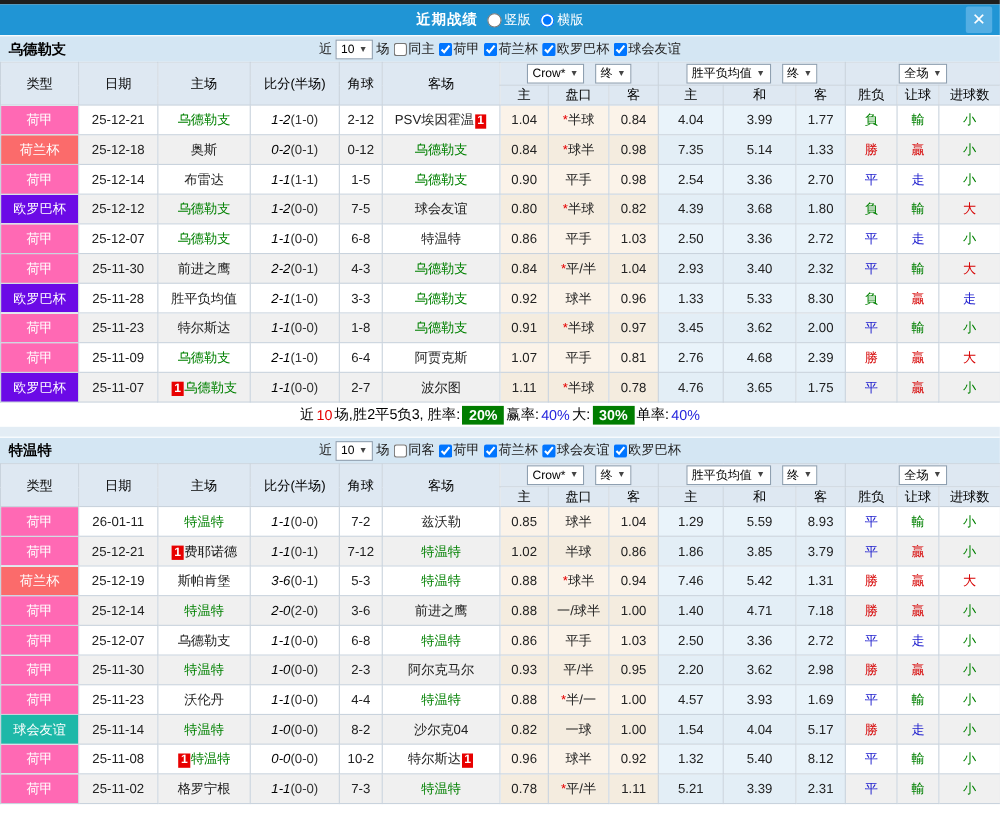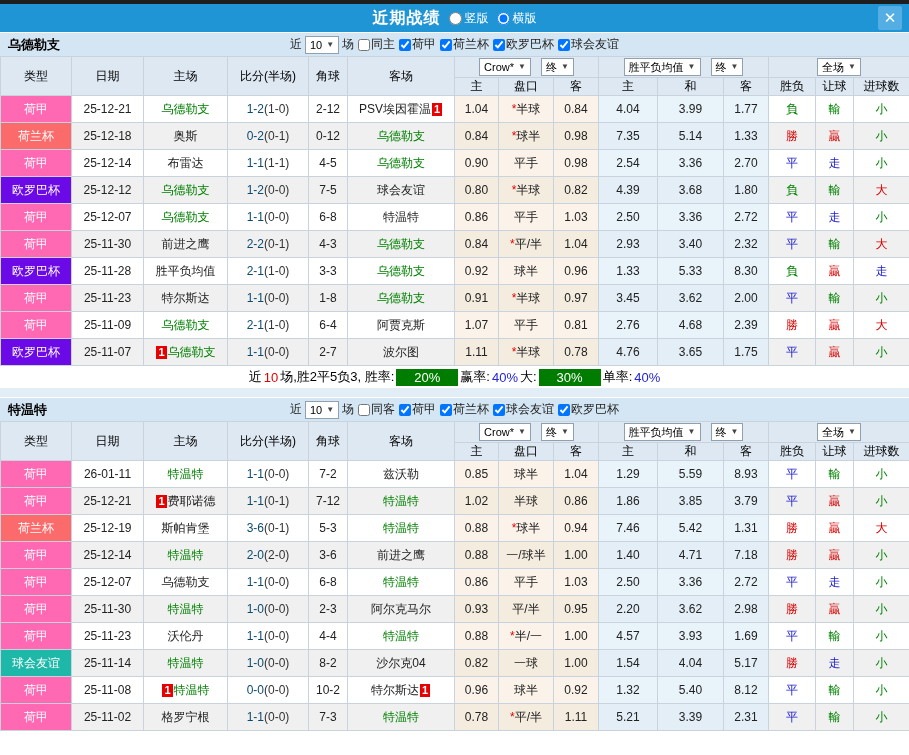--- a/index.html
+++ b/index.html
@@ -9,21 +9,21 @@
     background: #fff;
     font-family: "Liberation Sans", "DejaVu Sans", sans-serif;
     font-size: 12px; color: #222;
   }
   .darkstrip { height: 4px; background: #1e1e1e; }
   .topbar {
     height: 28px; background: #2095d5; position: relative;
     display: flex; align-items: center; justify-content: center; gap: 8px;
     color: #fff;
   }
-  .topbar .title { font-weight: bold; font-size: 16px; letter-spacing: 1px; }
+  .topbar .title { font-weight: bold; font-size: 13px; letter-spacing: 1px; }
   .topbar label { display: inline-flex; align-items: center; gap: 3px; font-size: 12px; cursor: pointer; }
   .topbar input { margin: 0; }
   .closebtn {
     position: absolute; right: 7px; top: 2px; width: 24px; height: 24px;
     background: #54aee3; color: #fff; font-weight: bold; font-size: 15px;
     display: flex; align-items: center; justify-content: center; cursor: pointer;
     border-radius: 2px;
   }
   .secbar {
     background: #d4e6f3; height: 24px; position: relative;
@@ -49,35 +49,35 @@
   .grid thead tr.grp th { height: 21px; }
   .grid thead tr.sub th { height: 17px; font-size: 12px; }
   .grid tbody td { height: 27px; background: #fff; }
   .grid tbody tr.even td { background: #f0f0f0; }
   td.type { color: #fff; }
   td.o { background: #fbf3e9 !important; }
   tr.even td.o { background: #f4ecdf !important; }
   td.a { background: #e9f3fa !important; }
   tr.even td.a { background: #e3eef6 !important; }
   .g { color: #008000; }
-  .score-main { color: #0c4a6e; }
+  .score-main { color: #000000; font-style: italic; }
   .score-half { color: #333; text-align: center; }
   .badge1 {
     display: inline-block; background: #e80000; color: #fff;
     font-size: 11px; line-height: 13px; padding: 0 2px; margin: 0 1px; font-weight: bold;
   }
   .star { color: #e60000; font-style: normal; }
   .res-red { color: #d60000; }
   .res-green { color: #008000; }
   .res-blue { color: #1a1acd; }
   .summary { height: 22px; display: flex; align-items: center; justify-content: center; font-size: 13px; color: #000; }
   .summary span { margin: 0 1px; }
   .sum-red { color: #e60000; }
   .sum-blue { color: #2424dd; }
-  .sum-badge { background: #007d00; color: #fff; padding: 1px 18px; margin: 0 3px; }
+  .sum-badge { background: #007d00; color: #fff; padding: 1px 6px; margin: 0 3px; font-weight: bold; }
   .gap { height: 9px; background: #e3edf5; }
   .hdr-boxes { display: flex; align-items: center; justify-content: center; gap: 10px; }
 </style>
 </head>
 <body>
 
 <div class="darkstrip"></div>
 
 <div class="topbar">
   <span class="title">近期战绩</span>
@@ -228,21 +228,21 @@
           <td class="a">1.33</td>
           <td class="res-red">勝</td>
           <td class="res-red">贏</td>
           <td class="res-green">小</td>
         </tr>
         <tr>
           <td class="type" style="background: rgb(255, 105, 180);">荷甲</td>
           <td>25-12-14</td>
           <td><span>布雷达</span></td>
           <td><span class="score-main">1-1</span><span class="score-half">(1-1)</span></td>
-          <td>4-5</td>
+          <td>1-5</td>
           <td><span class="g">乌德勒支</span></td>
           <td class="o">0.90</td>
           <td class="o"><span>平手</span></td>
           <td class="o">0.98</td>
           <td class="a">2.54</td>
           <td class="a">3.36</td>
           <td class="a">2.70</td>
           <td class="res-blue">平</td>
           <td class="res-blue">走</td>
           <td class="res-green">小</td>

